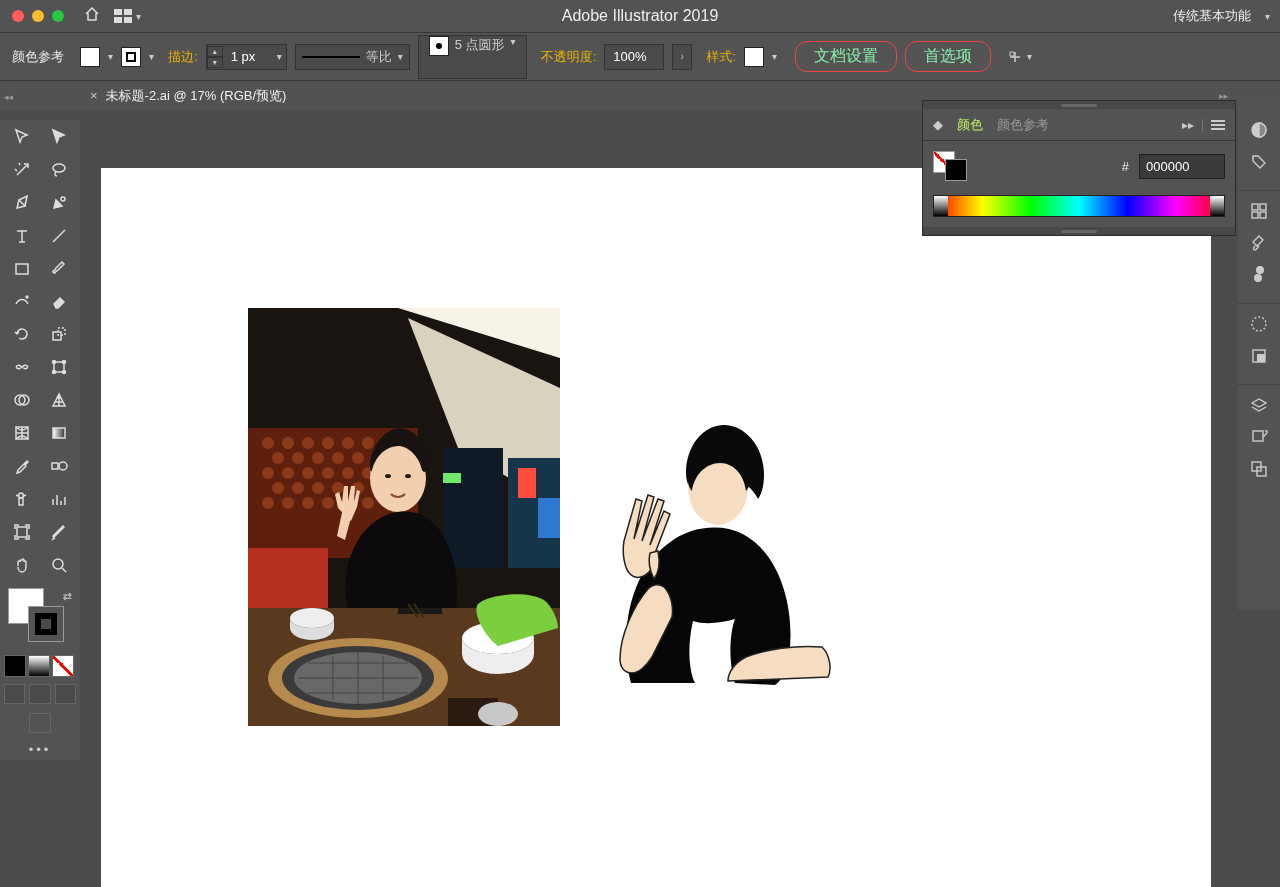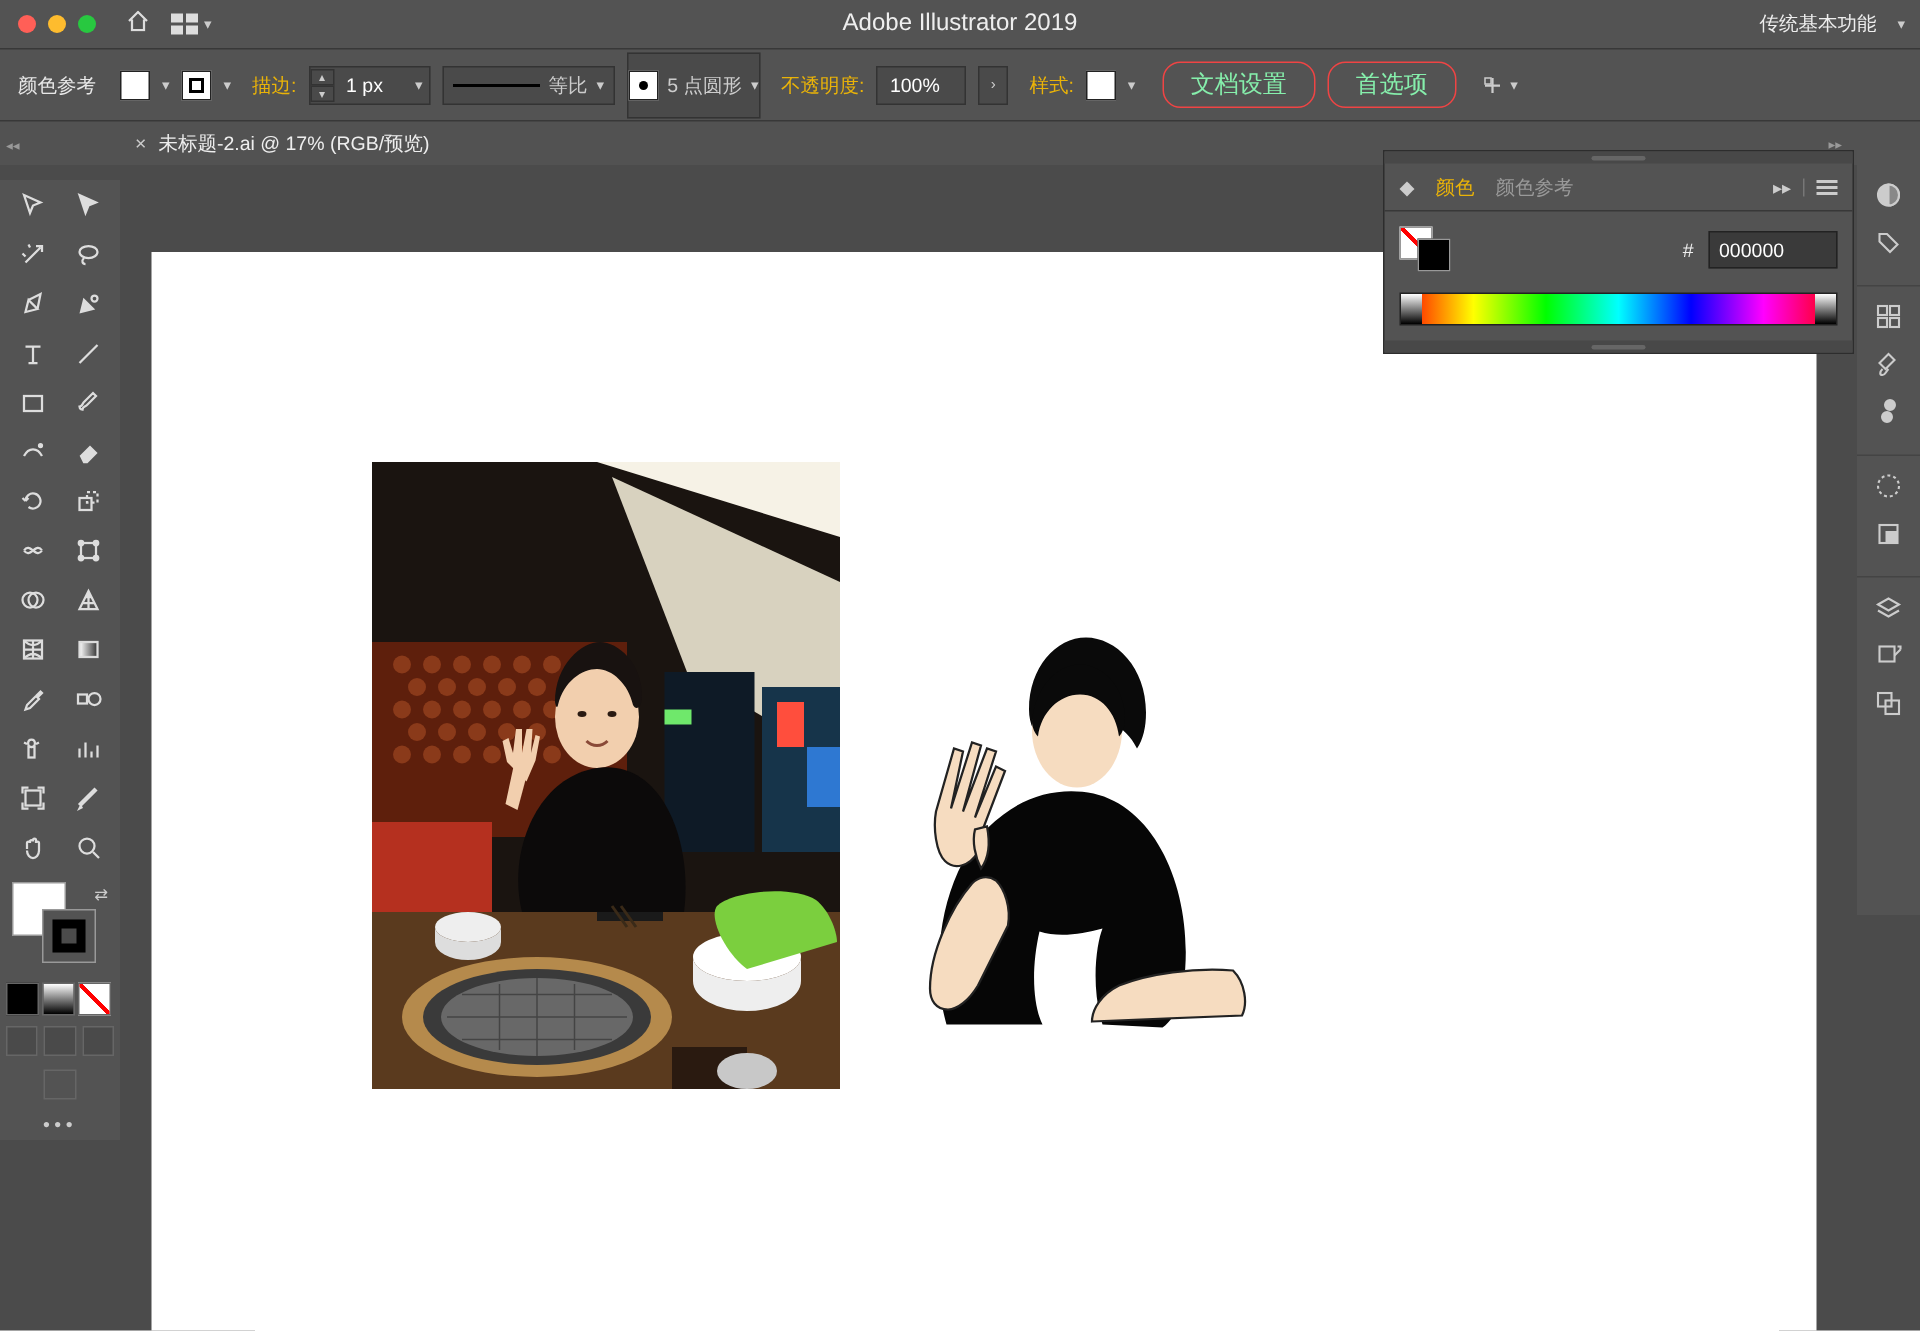--- a/index.html
+++ b/index.html
@@ -67,21 +67,21 @@
 
 
 .canvas{position:absolute;left:101px;top:168px;width:1110px;height:720px;background:#fff}
 .placed{position:absolute;left:147px;top:140px;width:312px;height:418px}
 .traced{position:absolute;left:475px;top:255px;width:268px;height:268px}
 
 
 .panel{position:absolute;right:44px;top:100px;width:314px;background:#535353;border:1px solid #2d2d2d}
 .panel-tabs{height:32px;display:flex;align-items:center;border-bottom:1px solid #383838;padding:0 10px;gap:14px}
 .panel-tab{color:#999;font-size:13px}
-.panel-tab.active{color:#eab308}
+.panel-tab.active{color:#bef264}
 .panel-tab-ctrl{margin-left:auto;display:flex;gap:8px;align-items:center;color:#ccc;font-size:12px}
 .vbar{width:1px;height:12px;background:#777}
 .hamb{display:flex;flex-direction:column;gap:2px}
 .hamb span{width:14px;height:2px;background:#ccc}
 .panel-body{padding:10px;display:flex;align-items:center;gap:10px}
 .fs-mini{position:relative;width:44px;height:30px}
 .fs-mini .a{position:absolute;left:0;top:0;width:22px;height:22px;background:#fff;border:1px solid #999}
 .fs-mini .a::after{content:"";position:absolute;inset:0;background:linear-gradient(45deg,transparent 45%,red 45%,red 55%,transparent 55%)}
 .fs-mini .b{position:absolute;left:12px;top:8px;width:22px;height:22px;background:#000;border:1px solid #999}
 .hex-label{color:#eee;margin-left:auto}
@@ -142,21 +142,21 @@
         <span>▾</span>
       </div>
     <span class="step-val">1 px</span>
     <span class="chev" style="padding:0 4px">▾</span>
   </div>
   <div style="display:flex;align-items:center;border:1px solid #333;background:#4a4a4a;height:26px;padding:0 6px;gap:6px">
     <span class="dashline"></span>
     <span>等比</span>
     <span class="chev">▾</span>
   </div>
-  <div style="display:flex;align-items:center;border:1px solid #333;background:#4a4a4a;height:44px;padding:0 0;gap:6px">
+  <div style="display:flex;border:1px solid #333;background:#4a4a4a;height:44px;padding:0 10px;gap:6px">
     <div class="profile-sw">
         <span></span>
       </div>
     <span>5 点圆形</span>
     <span class="chev">▾</span>
   </div>
   <span class="ctrl-label">不透明度:</span>
   <div class="opacity-val">
       <span>100%</span>
     </div>

